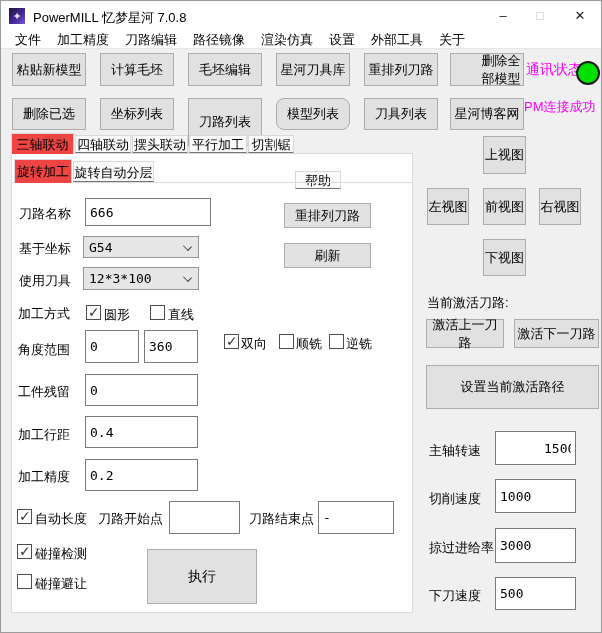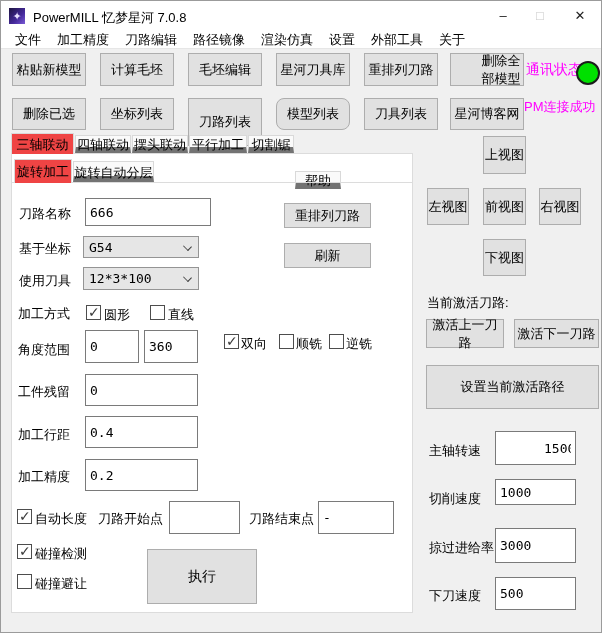--- a/index.html
+++ b/index.html
@@ -22,21 +22,21 @@
 
   
   .btn { position:absolute; background:#e1e1e1; border:1px solid #adadad; font-size:13px;
          display:flex; align-items:center; justify-content:center; font-family:inherit; color:#000; }
 
   .magenta { color:#ff00ff; position:absolute; }
   .status-dot { position:absolute; width:24px; height:24px; border-radius:50%; background:#00e000; border:2px solid #1c1c1c; }
 
   
   .tab { position:absolute; background:#fdfdfd; border:1px solid #d9d9d9; border-bottom:none; text-align:center; font-size:13px; }
-  .tab.inactive { background:#fafafa; border-bottom:6px solid #737373; }
+  .tab.inactive { background:#fafafa; border-bottom:1px solid #737373; }
   .tab.active { background:#ef4444; z-index:3; }
   .panel { position:absolute; background:#fff; border:1px solid #dcdcdc; }
   .innertab-line { position:absolute; height:1px; background:#dcdcdc; z-index:1; }
 
   
   .lbl { position:absolute; font-size:13px; white-space:nowrap; }
   .txt { position:absolute; border:1px solid #7a7a7a; background:#fff; font-family:"DejaVu Sans Mono","Liberation Mono",monospace; font-size:13px; padding:2px 4px; outline:none; }
   .combo { position:absolute; background:#e6e6e6; border:1px solid #949494; display:flex; align-items:center; padding-left:5px; font-family:"DejaVu Sans Mono","Liberation Mono",monospace; font-size:13px; }
   .combo .chev { position:absolute; right:7px; top:6px; width:7px; height:7px; border-right:1px solid #3c3c3c; border-bottom:1px solid #3c3c3c; transform:rotate(45deg) scaleY(0.8); }
   .chk { position:absolute; width:15px; height:15px; background:#fff; border:1px solid #4d4d4d; }
@@ -160,19 +160,19 @@
   <button class="btn" style="left:482px;top:238px;width:43px;height:37px;">下视图</button>
 
   <span class="lbl" style="left:426px;top:293px;">当前激活刀路:</span>
   <button class="btn" style="left:425px;top:318px;width:78px;height:29px;">激活上一刀路</button>
   <button class="btn" style="left:513px;top:318px;width:85px;height:29px;">激活下一刀路</button>
   <button class="btn" style="left:425px;top:364px;width:173px;height:44px;">设置当前激活路径</button>
 
   <span class="lbl" style="left:428px;top:441px;">主轴转速</span>
   <input class="txt" style="left: 494px; top: 430px; width: 81px; height: 34px; padding-left: 48px;" value="1500">
   <span class="lbl" style="left:428px;top:489px;">切削速度</span>
-  <input class="txt" style="left: 494px; top: 478px; width: 81px; height: 26px;" value="1000">
+  <input class="txt" style="left: 494px; top: 478px; width: 81px; height: 34px;" value="1000">
   <span class="lbl" style="left:428px;top:538px;">掠过进给率</span>
   <input class="txt" style="left: 494px; top: 527px; width: 81px; height: 35px;" value="3000">
   <span class="lbl" style="left:428px;top:586px;">下刀速度</span>
   <input class="txt" style="left: 494px; top: 576px; width: 81px; height: 33px;" value="500">
 
 </div>
 
 </body></html>

